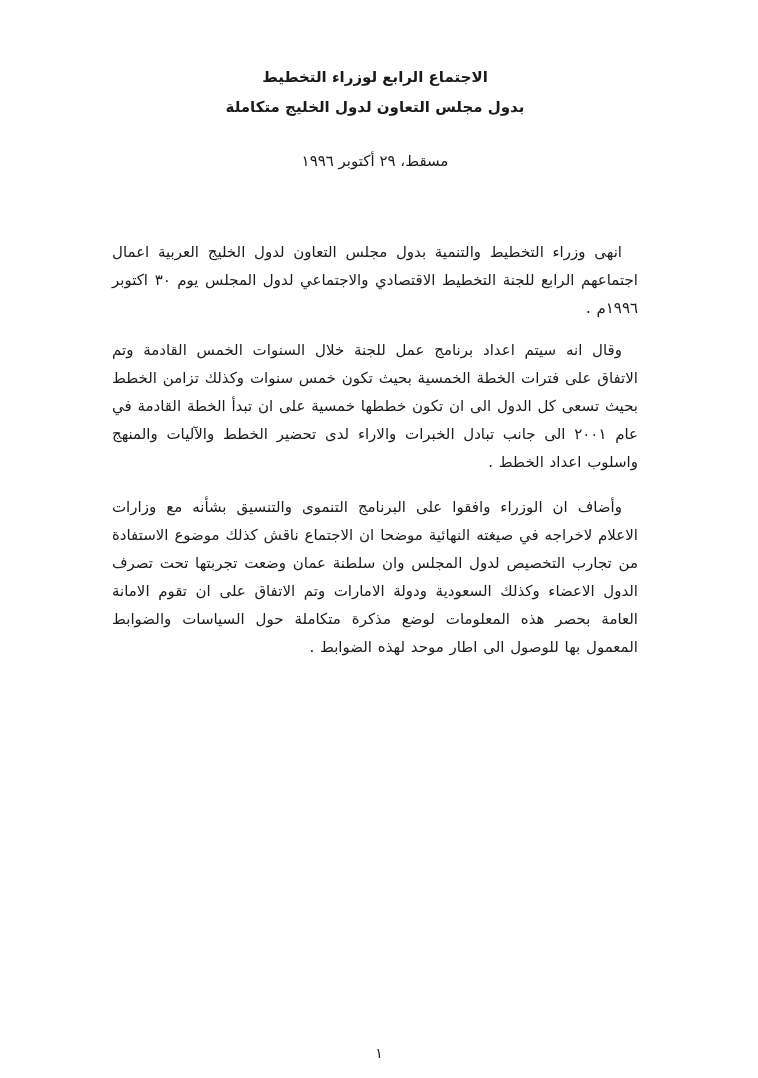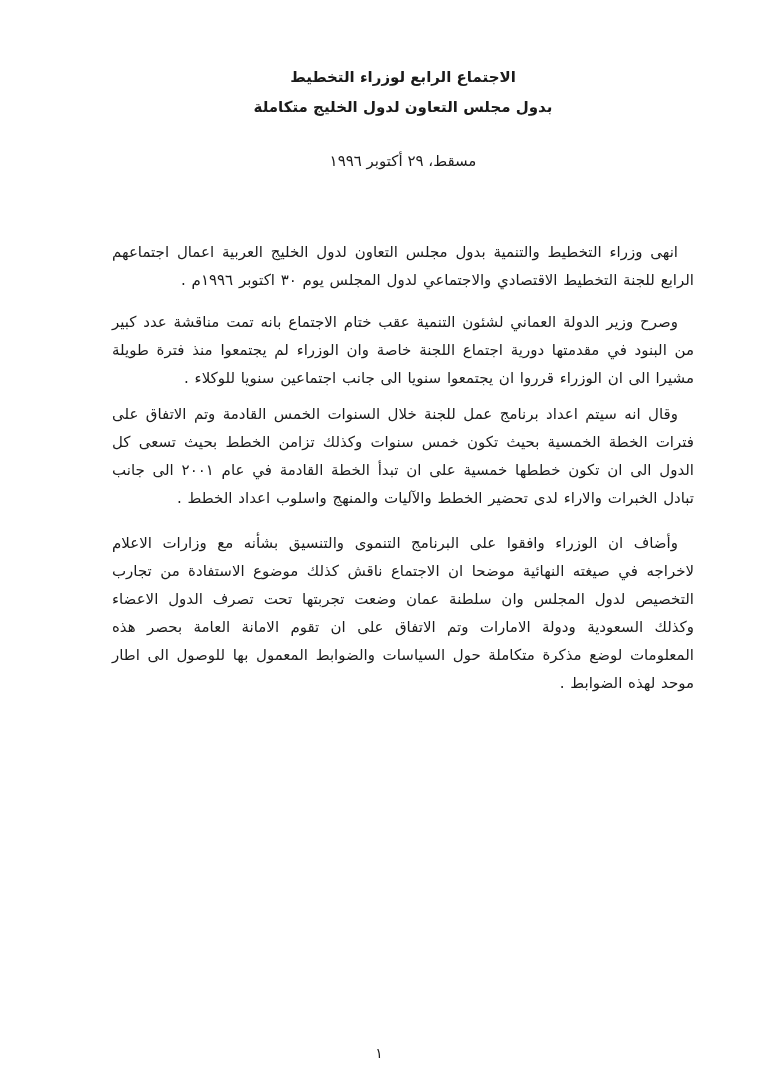--- a/index.html
+++ b/index.html
@@ -12,21 +12,21 @@
     height: 1078px;
     font-family: "DejaVu Sans", sans-serif;
     color: #1b1b1b;
     overflow: hidden;
   }
   .page {
     position: relative;
     box-sizing: border-box;
     width: 758px;
     height: 1078px;
-    padding: 62px 64px 0 112px;
+    padding: 62px 120px 0 112px;
     direction: rtl;
     background: #ffffff;
   }
   .header {
     text-align: center;
   }
   .title {
     font-size: 15px;
     font-weight: bold;
     line-height: 30px;
@@ -71,21 +71,20 @@
 <div class="page">
 
   <div class="header">
     <div class="title">الاجتماع الرابع لوزراء التخطيط</div>
     <div class="title">بدول مجلس التعاون لدول الخليج متكاملة</div>
     <div class="dateline">مسقط، ٢٩ أكتوبر ١٩٩٦</div>
   </div>
 
   <div class="body-text">
     <p class="para para-2">انهى وزراء التخطيط والتنمية بدول مجلس التعاون لدول الخليج العربية اعمال اجتماعهم الرابع للجنة التخطيط الاقتصادي والاجتماعي لدول المجلس يوم ٣٠ اكتوبر ١٩٩٦م .</p>
-    <p class="para para-3">وصرح وزير الدولة العماني لشئون التنمية عقب ختام الاجتماع بانه تمت مناقشة عدد كبير من البنود في مقدمتها دورية اجتماع اللجنة خاصة وان الوزراء لم يجتمعوا منذ فترة طويلة مشيرا الى ان الوزراء قرروا ان يجتمعوا سنويا الى جانب اجتماعين سنويا للوكلاء .</p>
     <p class="para para-4">وقال انه سيتم اعداد برنامج عمل للجنة خلال السنوات الخمس القادمة وتم الاتفاق على فترات الخطة الخمسية بحيث تكون خمس سنوات وكذلك تزامن الخطط بحيث تسعى كل الدول الى ان تكون خططها خمسية على ان تبدأ الخطة القادمة في عام ٢٠٠١ الى جانب تبادل الخبرات والاراء لدى تحضير الخطط والآليات والمنهج واسلوب اعداد الخطط .</p>
     <p class="para para-5">وأضاف ان الوزراء وافقوا على البرنامج التنموى والتنسيق بشأنه مع وزارات الاعلام لاخراجه في صيغته النهائية موضحا ان الاجتماع ناقش كذلك موضوع الاستفادة من تجارب التخصيص لدول المجلس وان سلطنة عمان وضعت تجربتها تحت تصرف الدول الاعضاء وكذلك السعودية ودولة الامارات وتم الاتفاق على ان تقوم الامانة العامة بحصر هذه المعلومات لوضع مذكرة متكاملة حول السياسات والضوابط المعمول بها للوصول الى اطار موحد لهذه الضوابط .</p>
   </div>
 
   <div class="footer">
     <span class="page-number">١</span>
   </div>
 
 </div>
 

